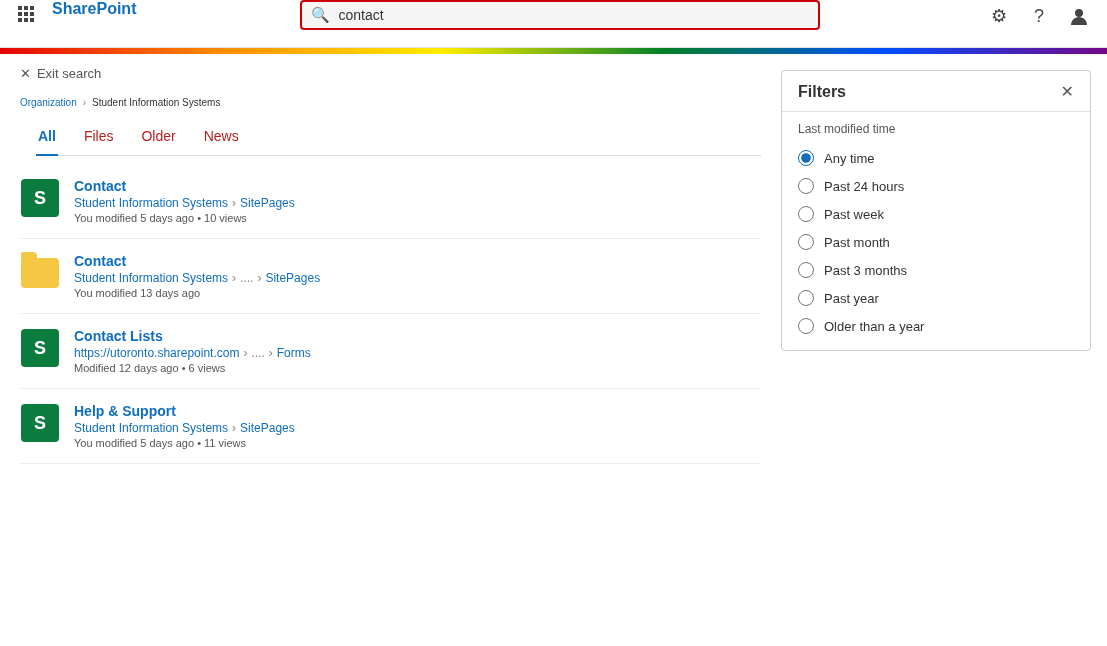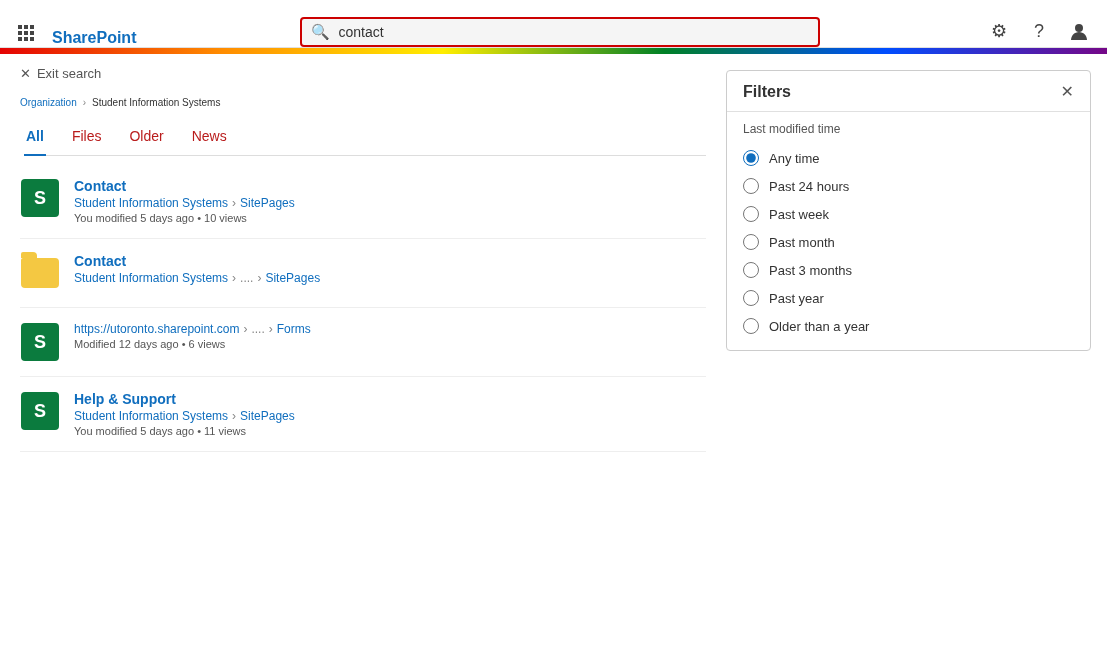--- a/index.html
+++ b/index.html
@@ -1,21 +1,21 @@
 <!DOCTYPE html>
 <html><head>
   <meta charset="utf-8">
   <style>
     * { box-sizing: border-box; margin: 0; padding: 0; }
     body { font-family: 'Segoe UI', Arial, sans-serif; background: #fff; width: 1107px; height: 646px; overflow: hidden; }
 
     
     .topbar {
       display: flex;
-      align-items: flex-end;
+      align-items: flex-start;
       height: 48px;
       background: #fff;
       border-bottom: 1px solid #e0e0e0;
       padding: 0 12px;
       gap: 12px;
     }
     .topbar-grid-icon {
       width: 28px; height: 28px;
       display: flex; align-items: center; justify-content: center;
       cursor: pointer;
@@ -95,21 +95,21 @@
     }
     .breadcrumb a { color: #106ebe; text-decoration: none; }
     .breadcrumb-sep { color: #888; }
     .breadcrumb-current { color: #333; font-weight: 500; }
 
     
     .tabs {
       display: flex;
       gap: 24px;
       border-bottom: 1px solid #ddd;
-      margin: 8px 0 0 4px;
+      margin: 8px 0 0 16px;
     }
     .tab {
       padding: 8px 2px 10px;
       font-size: 14px;
       color: #b91c1c;
       cursor: pointer;
       border-bottom: 2px solid transparent;
       margin-bottom: -1px;
     }
     .tab.active {
@@ -177,21 +177,21 @@
       margin-bottom: 2px;
     }
     .result-path span { color: #106ebe; }
     .result-meta {
       font-size: 11px;
       color: #555;
     }
 
     
     .filters-panel {
-      width: 365px;
+      width: 310px;
       border: 1px solid #ccc;
       border-radius: 4px;
       margin: 16px 16px 0 0;
       background: #fff;
       height: fit-content;
       padding-bottom: 10px;
     }
     .filters-header {
       display: flex;
       justify-content: space-between;
@@ -321,28 +321,30 @@
         </div>
         <div class="result-info">
           <div class="result-title">Contact</div>
           <div class="result-path">
             <span>Student Information Systems</span>
             <span style="color:#888">›</span>
             <span style="color:#888">.... </span>
             <span style="color:#888">›</span>
             <span>SitePages</span>
           </div>
+          <div class="result-meta">You modified 13 days ago</div>
         </div>
       </div>
 
       <div class="result-item">
         <div class="result-icon">
           <div class="icon-sp"></div>
         </div>
         <div class="result-info">
+          <div class="result-title">Contact Lists</div>
           <div class="result-path">
             <span>https://utoronto.sharepoint.com</span>
             <span style="color:#888">›</span>
             <span style="color:#888">.... </span>
             <span style="color:#888">›</span>
             <span>Forms</span>
           </div>
           <div class="result-meta">Modified 12 days ago • 6 views</div>
         </div>
       </div>

